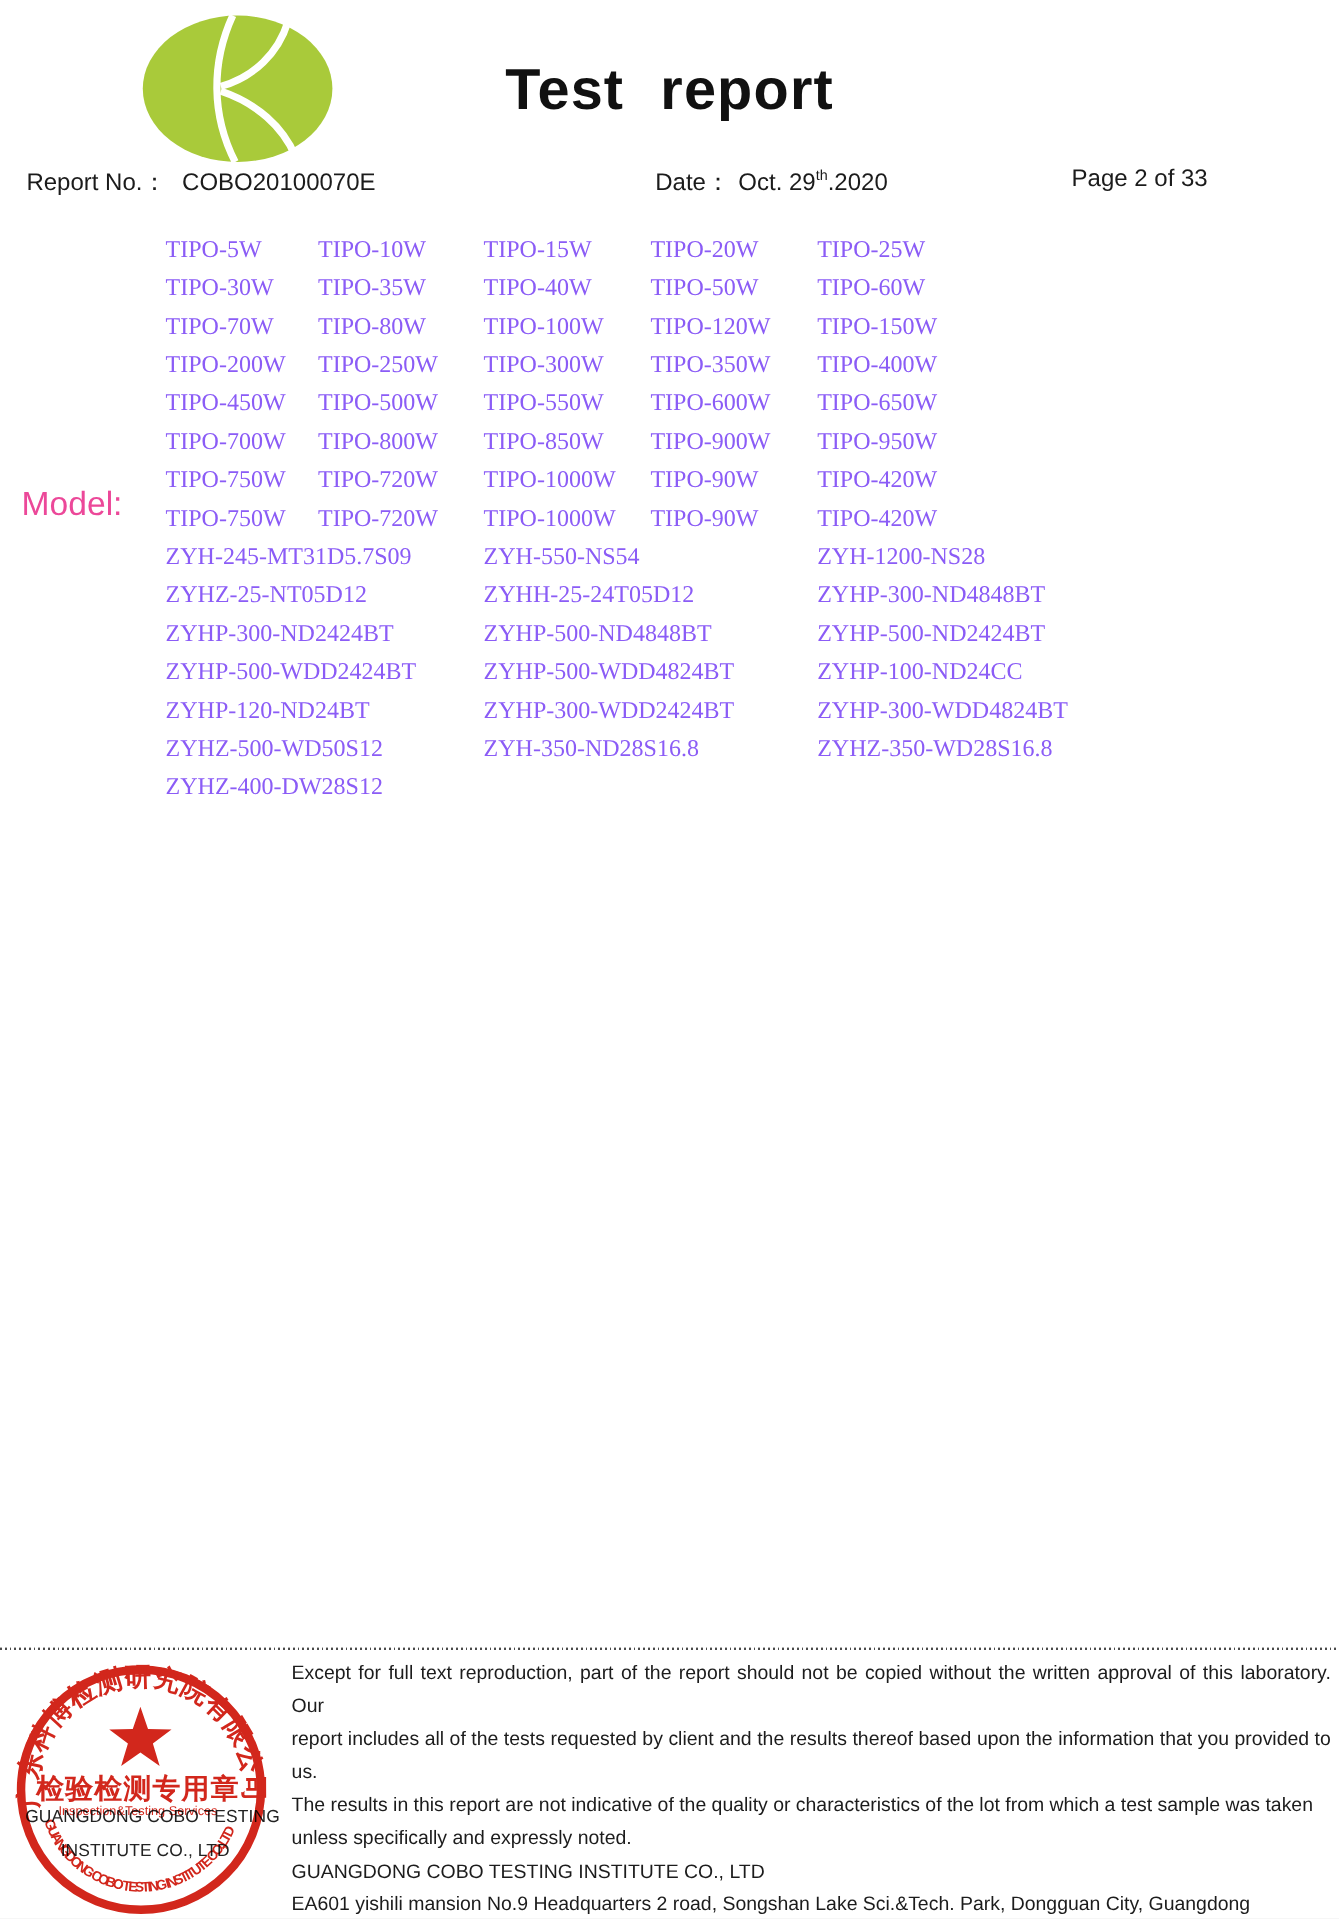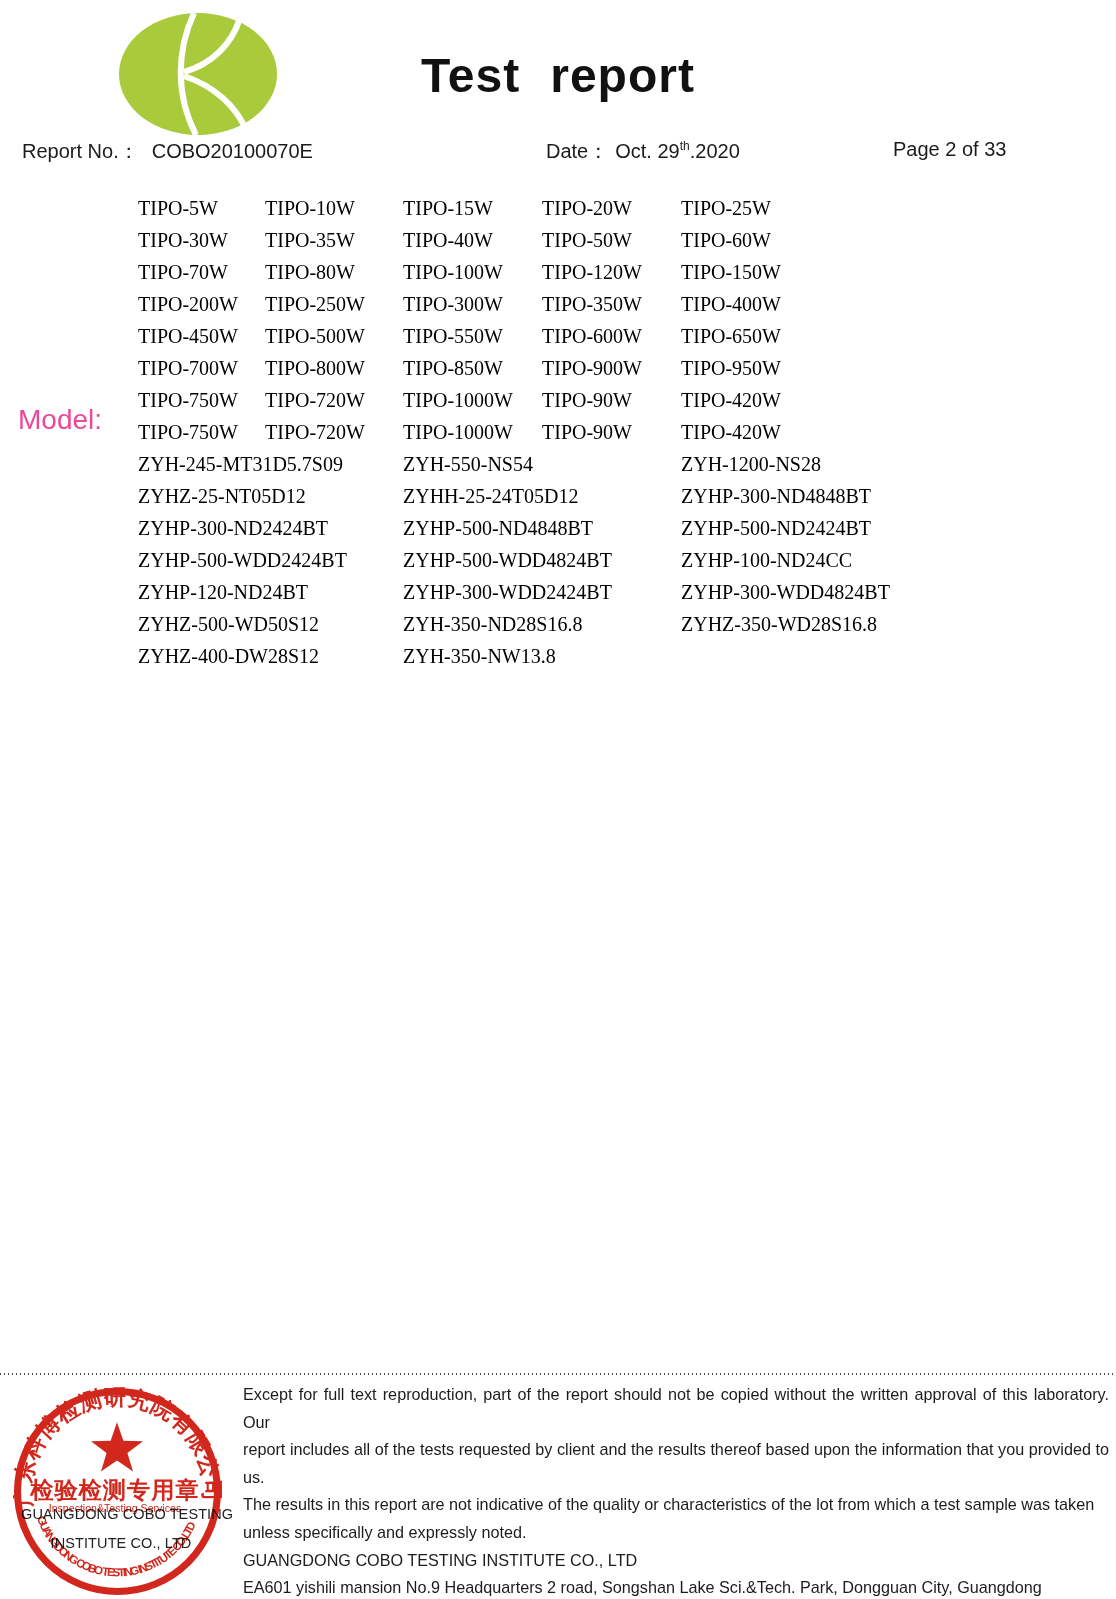--- a/index.html
+++ b/index.html
@@ -19,21 +19,21 @@
   .report-no{position:absolute;left:22px;top:138px;font-size:20px;}
   .report-no .val{margin-left:13px;}
   .date{position:absolute;left:533px;top:138px;font-size:20px;margin-left:13px;}
   .date .val{margin-left:7px;}
   .date sup{font-size:12px;line-height:0;}
   .page-info{position:absolute;left:893px;top:138px;font-size:20px;}
   
   .model-label{position:absolute;left:18px;top:404px;font-size:28px;color:#ec4899;}
   .model-block{
     position:absolute;left:138px;top:192px;
-    font-family:"Liberation Serif",serif;font-size:20px;color:#000000;
+    font-family:"Liberation Serif",serif;font-size:20px;color:#8b5cf6;
   }
   .grid5{display:grid;grid-template-columns:127px 138px 139px 139px 115px;line-height:32px;}
   .grid3{display:grid;grid-template-columns:265px 278px 290px;line-height:32px;}
   
   .dotline{
     position:absolute;left:0;top:1373px;width:1116px;height:2px;
     background:repeating-linear-gradient(90deg,#4a4a4a 0 1.5px,transparent 1.5px 4px);
   }
   .footer-text{
     position:absolute;left:243px;top:1381px;width:866px;
@@ -128,21 +128,20 @@
         <div>ZYHP-500-WDD2424BT</div>
         <div>ZYHP-500-WDD4824BT</div>
         <div>ZYHP-100-ND24CC</div>
         <div>ZYHP-120-ND24BT</div>
         <div>ZYHP-300-WDD2424BT</div>
         <div>ZYHP-300-WDD4824BT</div>
         <div>ZYHZ-500-WD50S12</div>
         <div>ZYH-350-ND28S16.8</div>
         <div>ZYHZ-350-WD28S16.8</div>
         <div>ZYHZ-400-DW28S12</div>
-        <div>ZYH-350-NW13.8</div>
       </div>
   </div>
 
   <div class="dotline"></div>
 
   <div class="footer-text">
     <div class="just">Except for full text reproduction, part of the report should not be copied without the written approval of this laboratory. Our</div>
     <div class="just">report includes all of the tests requested by client and the results thereof based upon the information that you provided to us.</div>
     <div>The results in this report are not indicative of the quality or characteristics of the lot from which a test sample was taken</div>
     <div>unless specifically and expressly noted.</div>

